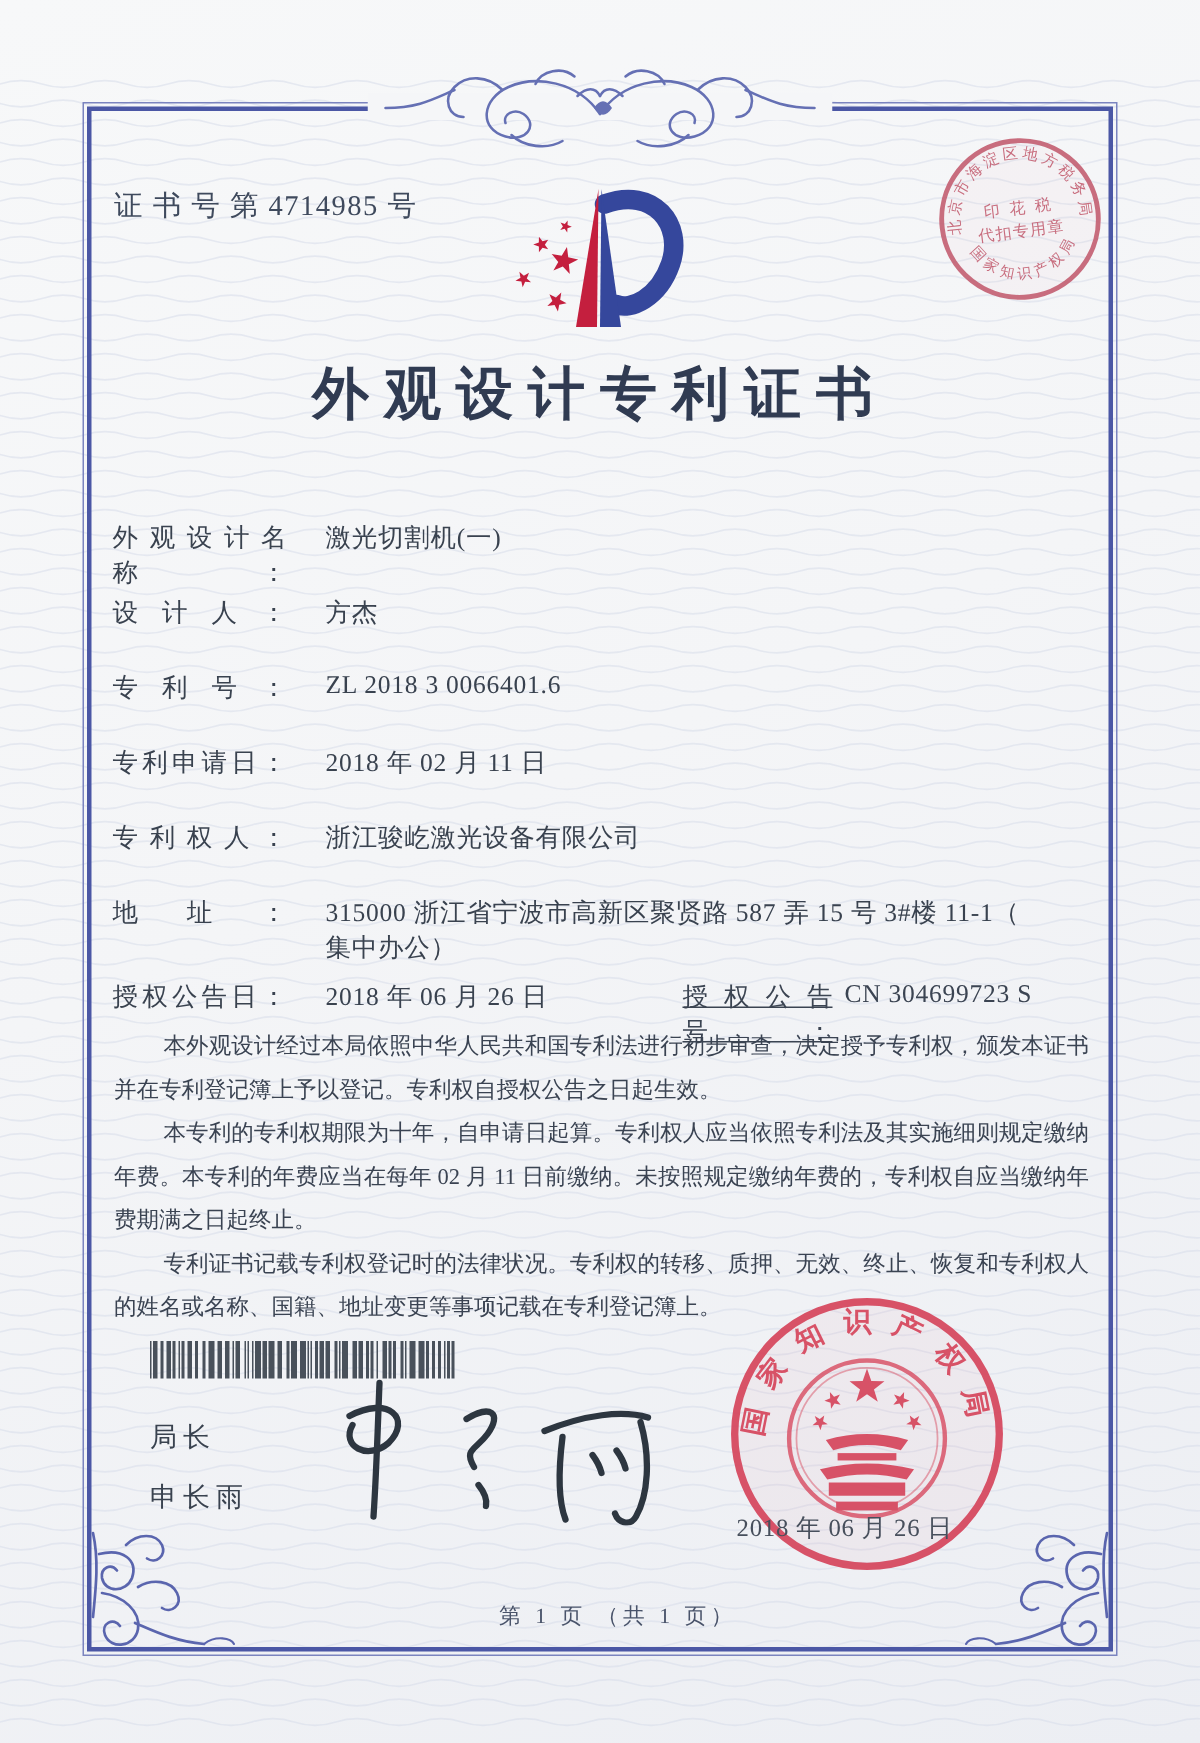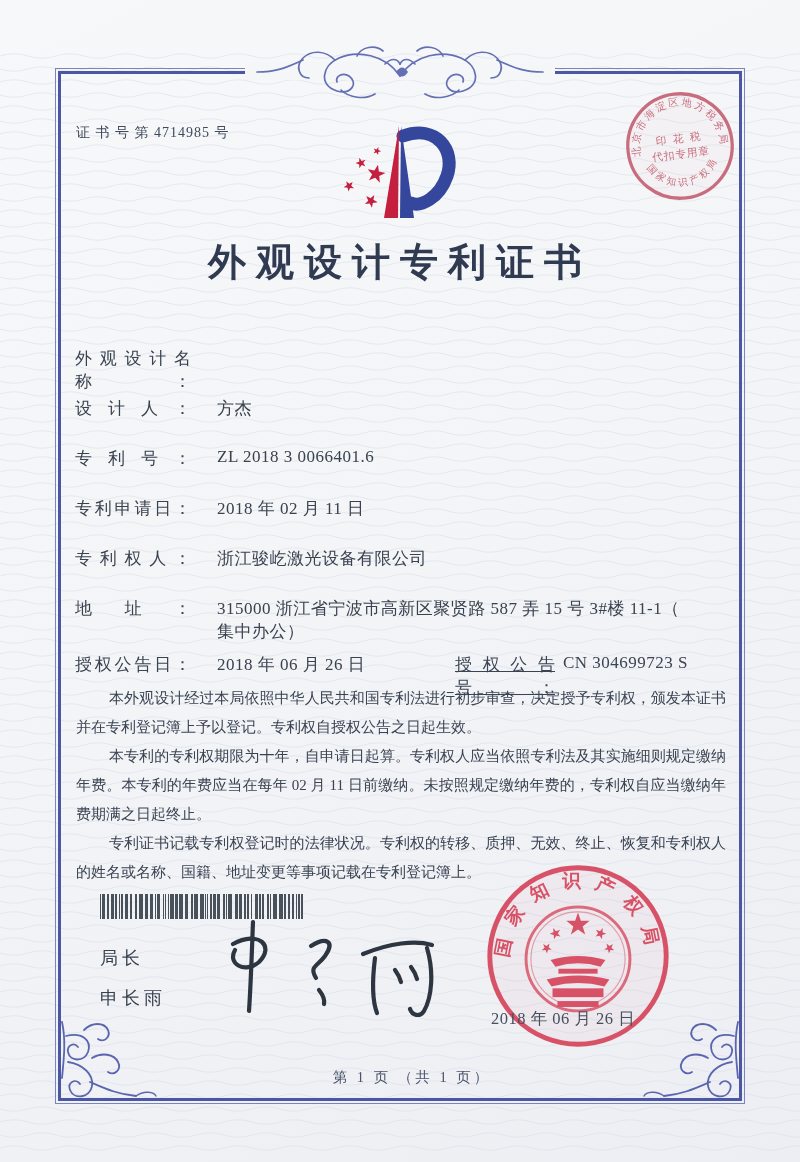--- a/index.html
+++ b/index.html
@@ -9,21 +9,21 @@
         color:#3b4452;}
   #waves{position:absolute;left:0;top:0;width:800px;height:1162px;}
   #waves path{fill:none;stroke:#d7dcea;stroke-width:1;opacity:.55;}
 
   .frame{position:absolute;left:55px;top:68px;right:55px;bottom:58px;
          border:1px solid #7b84bf;}
   .frame-inner{position:absolute;left:2px;top:2px;right:2px;bottom:2px;
          border:3px solid #4b57a5;}
 
   .abs{position:absolute;}
-  .cert-no{left:76px;top:124px;font-size:14px;letter-spacing:1px;color:#3f4a5d;}
+  .cert-no{left:76px;top:124px;font-size:19px;letter-spacing:1px;color:#3f4a5d;}
   .title{left:0;top:237px;width:800px;text-align:center;font-size:38px;font-weight:600;
          letter-spacing:10px;color:#303b52;}
 
   .frow{position:absolute;left:75px;display:flex;gap:26px;font-size:17px;color:#39424f;}
   .flabel{display:inline-block;width:116px;text-align:justify;text-align-last:justify;
           color:#39424f;flex:none;}
   .fvalue{letter-spacing:.5px;white-space:pre-line;max-width:500px;}
   .frow-right{position:absolute;left:455px;display:flex;gap:8px;font-size:17px;}
   .flabel-sm{display:inline-block;width:100px;text-align:justify;text-align-last:justify;flex:none;text-decoration:underline;}
 
@@ -222,20 +222,21 @@
       <textPath href="#taxBotArc" startOffset="50%" text-anchor="middle">国家知识产权局</textPath>
     </text>
     <text x="60" y="56" text-anchor="middle" font-size="11" fill="#c25b6e" letter-spacing="2">印 花 税</text>
     <text x="60" y="72" text-anchor="middle" font-size="11" fill="#c25b6e" letter-spacing="1">代扣专用章</text>
   </svg>
 
   <div class="abs title">外观设计专利证书</div>
 
   <div class="frow" style="top:347px">
     <span class="flabel">外观设计名称：</span>
+    <span class="fvalue">激光切割机(一)</span>
   </div>
   <div class="frow" style="top:397px">
     <span class="flabel">设计人：</span>
     <span class="fvalue">方杰</span>
   </div>
   <div class="frow" style="top:447px">
     <span class="flabel">专利号：</span>
     <span class="fvalue">ZL 2018 3 0066401.6</span>
   </div>
   <div class="frow" style="top:497px">

